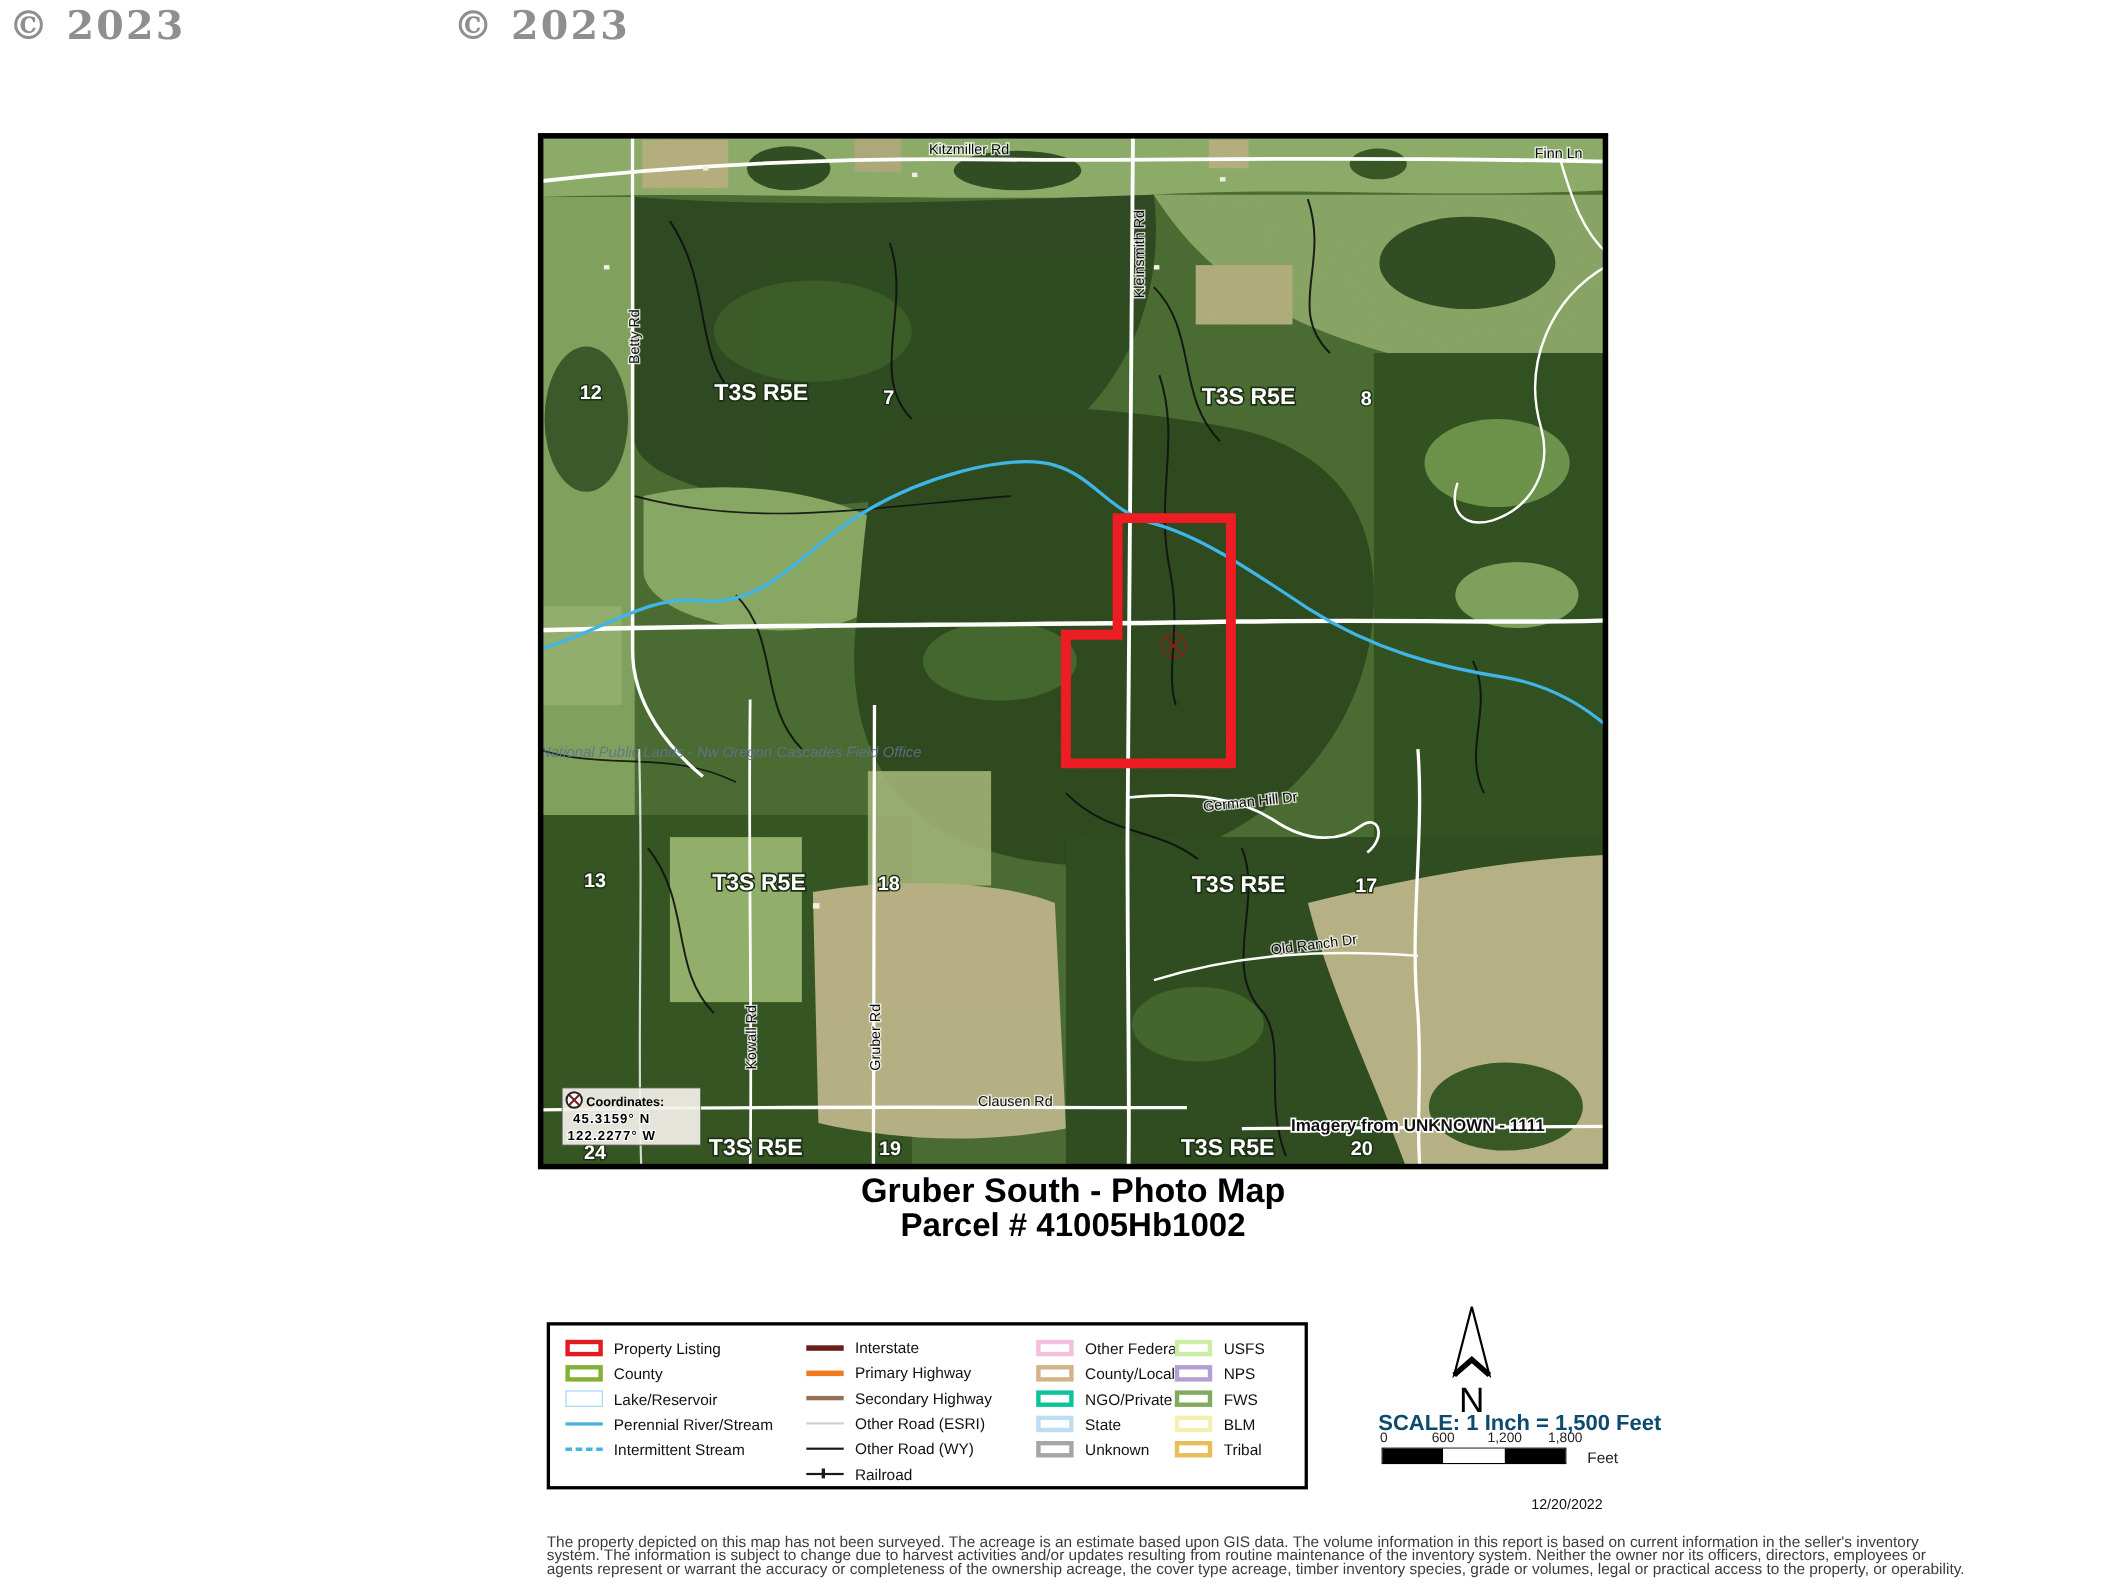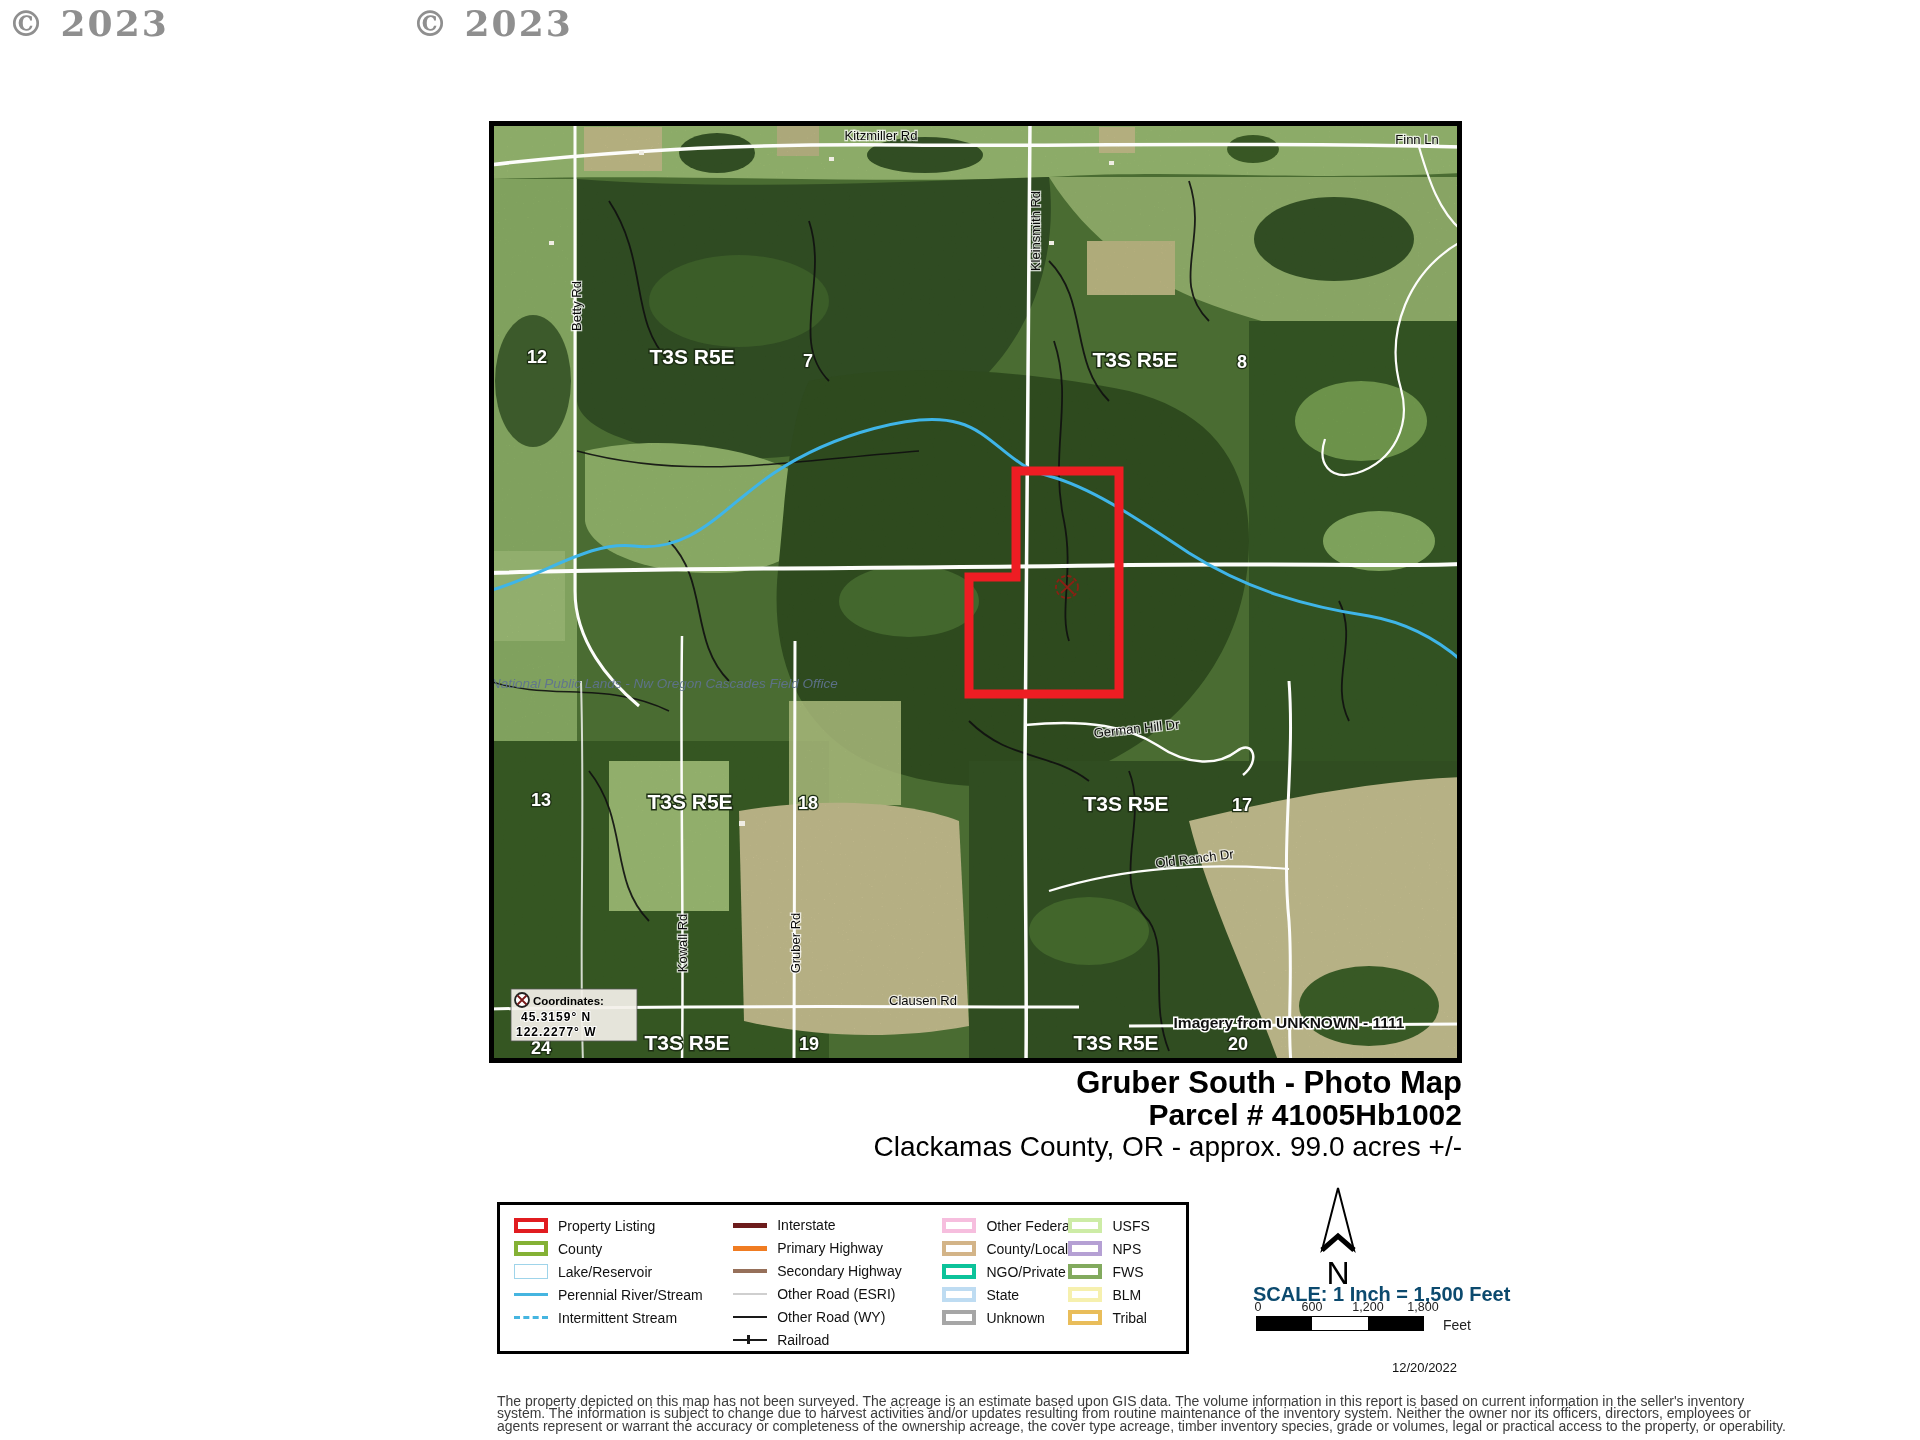--- a/index.html
+++ b/index.html
@@ -13,21 +13,21 @@
   #map svg{position:absolute;left:0;top:0;}
   .twn{font:bold 21px "Liberation Sans",sans-serif;fill:#fff;paint-order:stroke;stroke:#1d2f14;stroke-width:3px;text-anchor:middle;}
   .sec{font:bold 18px "Liberation Sans",sans-serif;fill:#fff;paint-order:stroke;stroke:#1d2f14;stroke-width:2.6px;text-anchor:middle;}
   .road{font:13px "Liberation Sans",sans-serif;fill:#0a0a0a;paint-order:stroke;stroke:rgba(255,255,255,.75);stroke-width:2.4px;text-anchor:middle;}
   .imagery{font:bold 15.5px "Liberation Sans",sans-serif;fill:#101010;paint-order:stroke;stroke:#fff;stroke-width:3px;text-anchor:middle;}
   .npl{font:italic 13.5px "Liberation Sans",sans-serif;fill:#5f7390;opacity:.92;}
   .coords-t{font:bold 11.5px "Liberation Sans",sans-serif;fill:#000;}
   .coords-v{font:bold 12px "Liberation Sans",sans-serif;fill:#000;paint-order:stroke;stroke:#fff;stroke-width:2px;letter-spacing:1px;}
 
   
-  #titleblock{position:absolute;left:489px;top:1066px;width:973px;text-align:right;color:#000;}
+  #titleblock{position:absolute;left:489px;top:1066px;width:973px;text-align:center;color:#000;}
   #titleblock .t1{font-size:31px;font-weight:bold;line-height:33px;}
   #titleblock .t2{font-size:30px;font-weight:bold;line-height:32px;}
   #titleblock .t3{font-size:28px;line-height:32px;}
 
   
   #legend{position:absolute;left:497px;top:1202px;width:692px;height:152px;border:3px solid #000;
           background:#fff;box-sizing:border-box;display:flex;padding:9px 0 0 14px;justify-content:flex-end;}
   .lcol{display:flex;flex-direction:column;}
   .lcol.c1{width:220px;} .lcol.c2{width:210px;} .lcol.c3{width:118px;} .lcol.c4{width:126px;}
   .lrow{display:flex;align-items:center;height:23px;font-size:14px;color:#111;white-space:nowrap;}
@@ -197,21 +197,20 @@
     <text class="coords-v" x="27" y="915">122.2277° W</text>
   </g>
 
   <rect x="2.5" y="2.5" width="968" height="937" fill="none" stroke="#000" stroke-width="5"></rect>
 </svg>
 </div>
 
 <div id="titleblock">
   <div class="t1">Gruber South - Photo Map</div>
   <div class="t2">Parcel # 41005Hb1002</div>
-  <div class="t3">Clackamas County, OR - approx. 99.0 acres +/-</div>
 </div>
 
 <div id="legend">
   <div class="lcol c1">
     <div class="lrow">
         <span class="sw thick" style="--c: #e11c20;"></span>
         <span>Property Listing</span>
       </div>
     <div class="lrow">
         <span class="sw thick" style="--c: #84b135;"></span>

